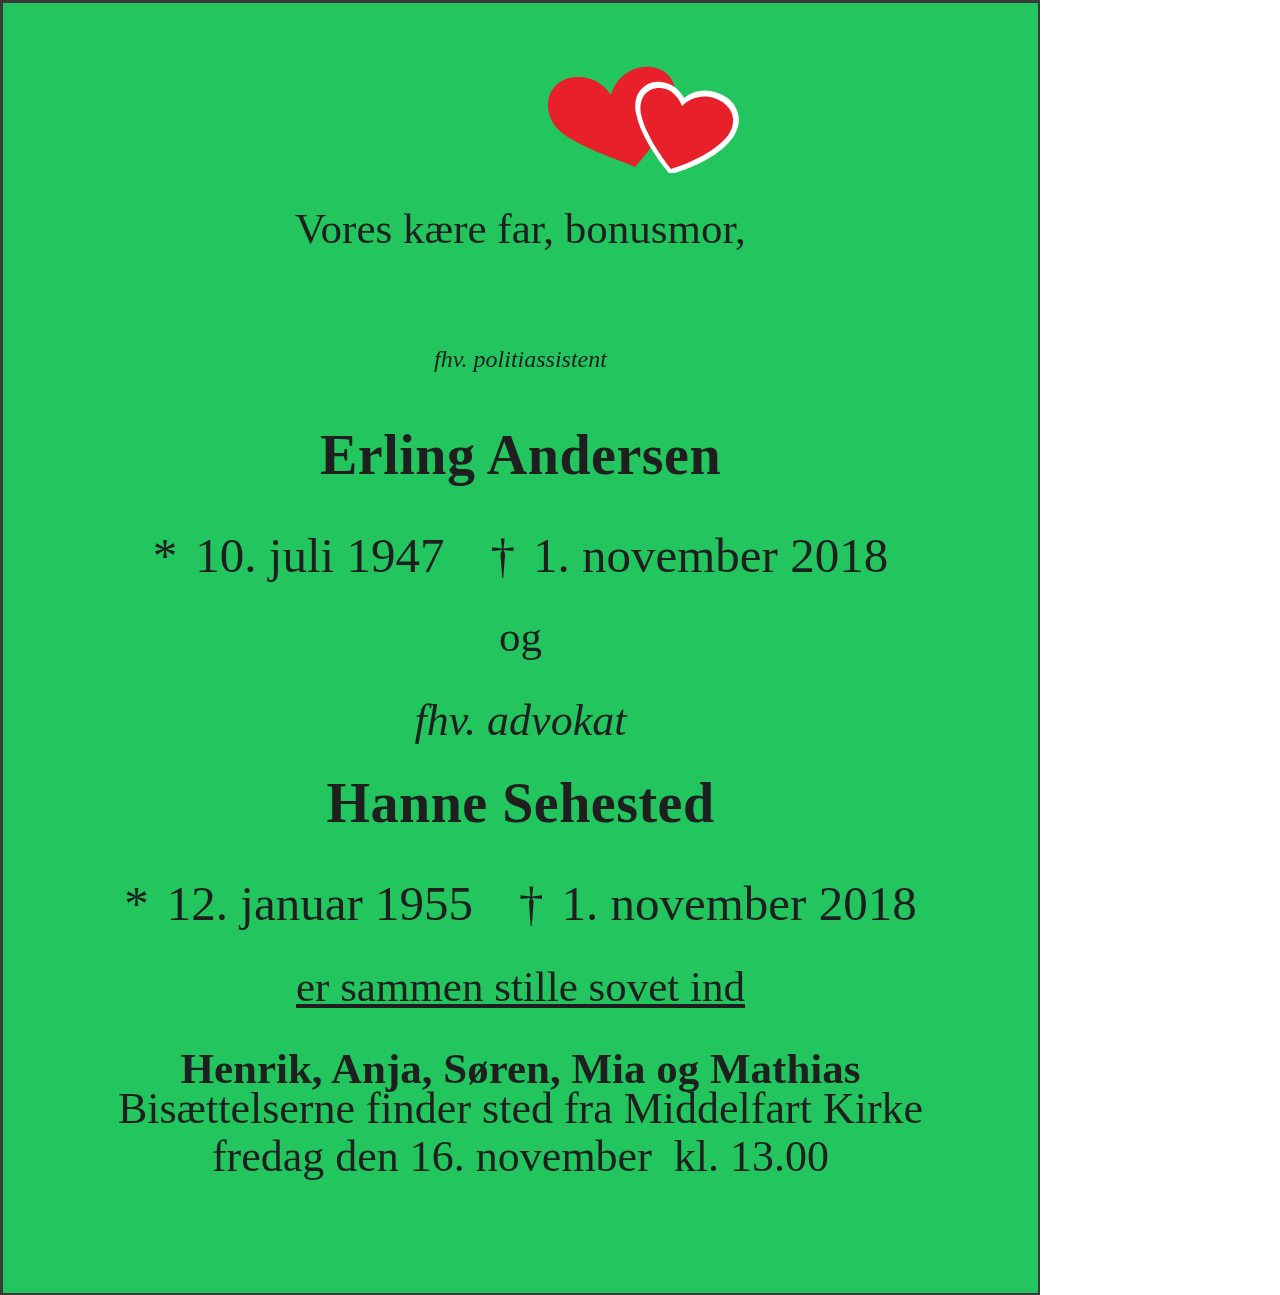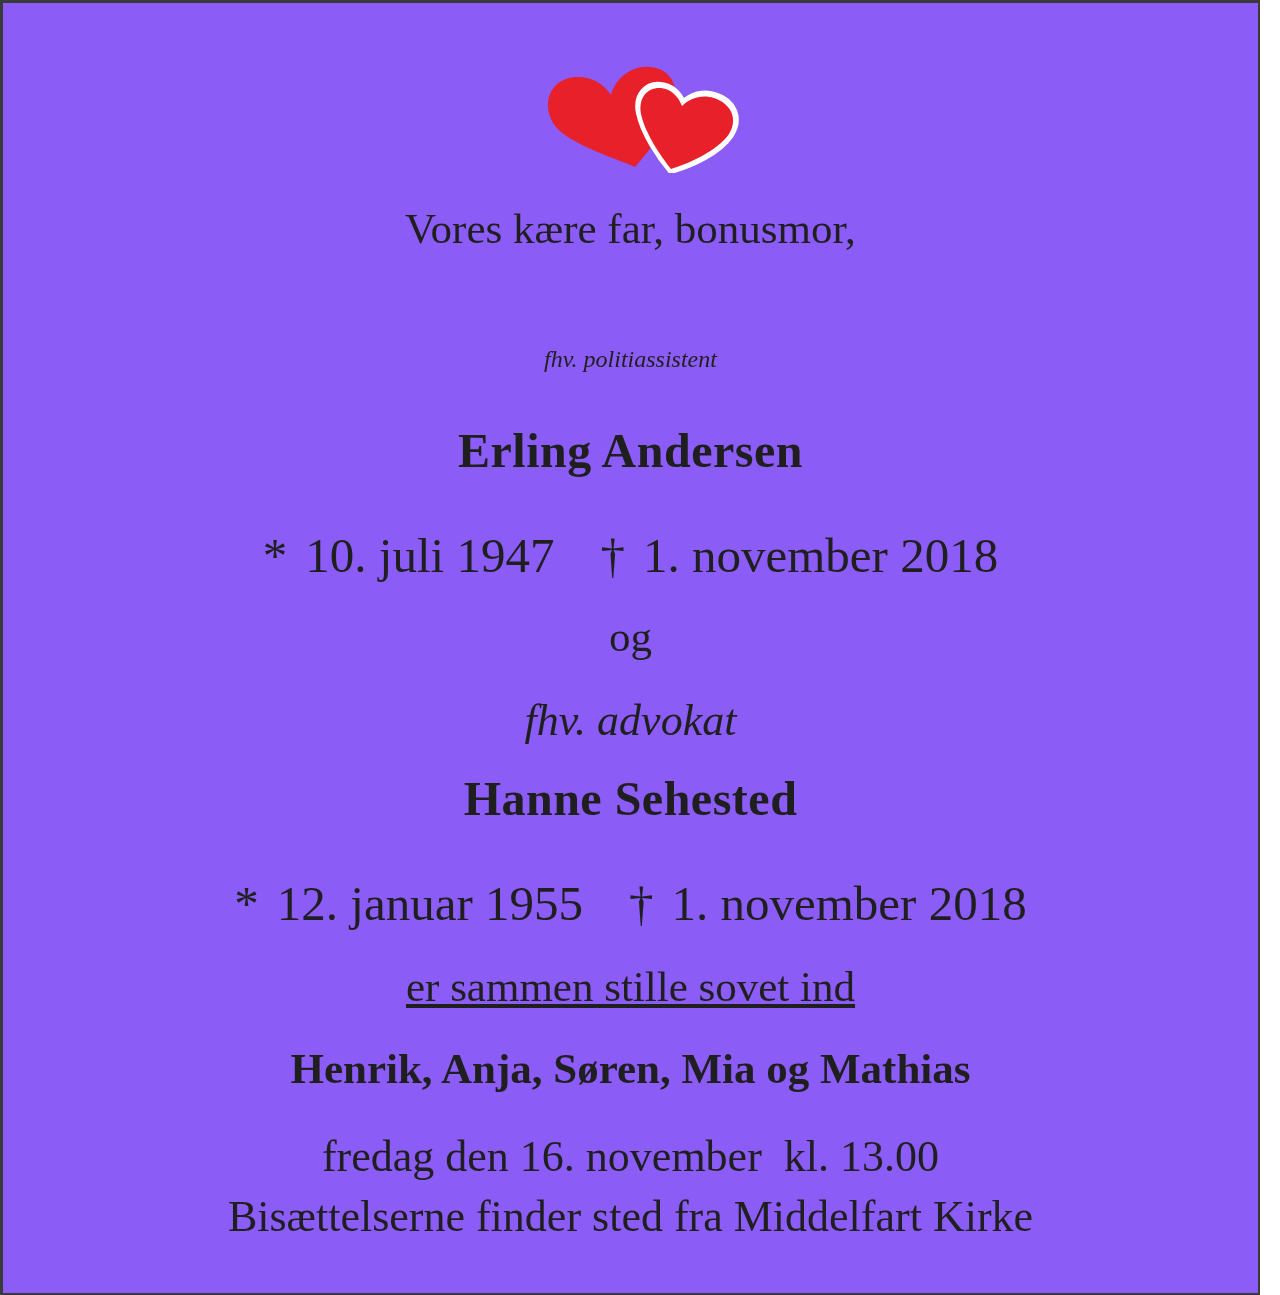--- a/index.html
+++ b/index.html
@@ -8,26 +8,26 @@
       background: #ffffff;
     }
     body {
       width: 1280px;
       height: 1295px;
       overflow: hidden;
     }
     .notice {
       position: relative;
       box-sizing: border-box;
-      width: 1260px;
+      width: 1040px;
       height: 1295px;
       border: 3px solid #3a3a3a;
       border-right-width: 2px;
       border-bottom-width: 2px;
-      background: #8b5cf6;
+      background: #22c55e;
       color: #1f1f1f;
       font-family: "Liberation Serif", "DejaVu Serif", serif;
       text-align: center;
     }
     .line {
       position: absolute;
       left: 0;
       right: 0;
       white-space: nowrap;
       line-height: 1;
@@ -40,21 +40,21 @@
       height: 112px;
     }
     .intro {
       font-size: 43px;
     }
     .title-italic {
       font-style: italic;
     }
     .name {
       font-weight: bold;
-      font-size: 48px;
+      font-size: 56px;
       letter-spacing: 0.5px;
     }
     .dates {
       font-size: 49px;
     }
     .dates .sep {
       display: inline-block;
       width: 46px;
     }
     .dates .sym {
@@ -118,16 +118,16 @@
   <div class="line name" style="top:772px;">Hanne Sehested</div>
 
   <div class="line dates" style="top:876px;">
     <span class="sym">*</span><span>12. januar 1955</span><span class="sep"></span><span class="sym">†</span><span>1. november 2018</span>
   </div>
 
   <div class="line intro" style="top:962px;text-decoration:underline;">er sammen stille sovet ind</div>
 
   <div class="line family" style="top:1044px;">Henrik, Anja, Søren, Mia og Mathias</div>
 
-  <div class="line funeral" style="top:1192px;">Bisættelserne finder sted fra Middelfart Kirke</div>
+  <div class="line funeral" style="top:1084px;">Bisættelserne finder sted fra Middelfart Kirke</div>
   <div class="line funeral" style="top:1132px; white-space:pre;">fredag den 16. november  kl. 13.00</div>
 
 </div>
 
 </body></html>

